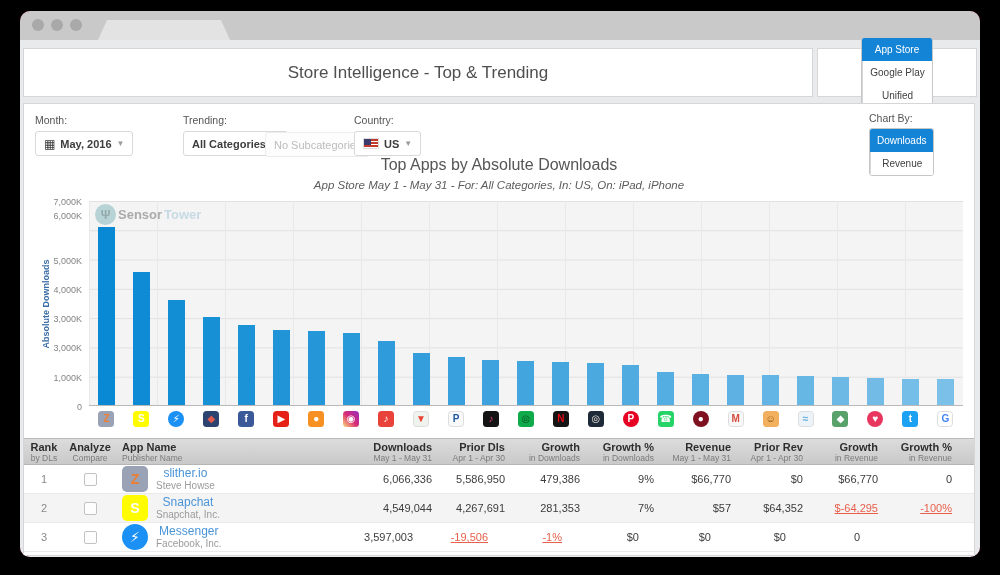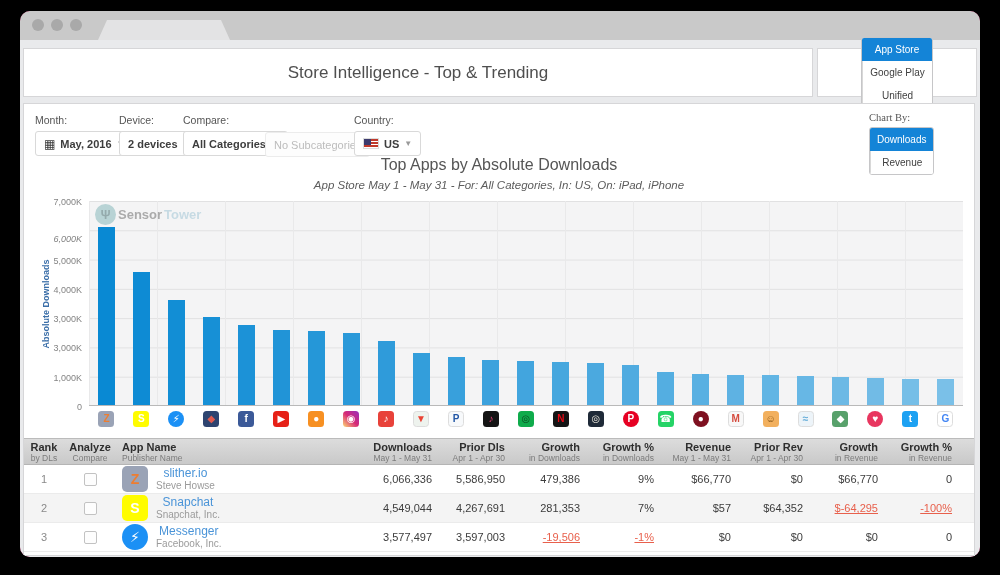--- a/index.html
+++ b/index.html
@@ -35,21 +35,21 @@
            background:#fff; border:1px solid #d9d9d9; border-radius:3px; font-size:11px;
            font-weight:bold; color:#3d3d3d; cursor:pointer; white-space:nowrap; }
   .fctrl .caret { color:#9a9a9a; font-size:8px; }
   .fctrl.disabled { border-color:#ececec; color:#bcbcbc; font-weight:normal; cursor:default; background:#fdfdfd; }
   .cal-icon { font-size:12px; color:#3a3a3a; line-height:1; }
   .flag { position:relative; width:16px; height:11px; display:inline-block;
           background:repeating-linear-gradient(to bottom,#c0392b 0 1.5px,#fff 1.5px 3px);
           border:1px solid #ddd; }
   .flag::before { content:""; position:absolute; left:0; top:0; width:7px; height:6px; background:#3c3b6e; }
   .chartby { position:absolute; left:845px; top:8px; }
-  .chartby .fg-label { margin-bottom:4px;font-family:Liberation Serif, serif; }
+  .chartby .fg-label { margin-bottom:4px; }
   
   .chart-title { position:absolute; left:0; top:52px; width:100%; text-align:center;
                  font-size:16px; color:#555; }
   .chart-subtitle { position:absolute; left:0; top:75px; width:100%; text-align:center;
                     font-size:11.5px; color:#5c5c5c;font-style:italic; }
   .yaxis-wrap { position:absolute; left:8px; top:97px; width:26px; height:205px;
                 display:flex; align-items:center; justify-content:center; }
   .yaxis-wrap span { transform:rotate(-90deg); white-space:nowrap; font-size:9px;
                      font-weight:bold; color:#3a6ea8; }
   .yticks { position:absolute; left:0; top:97px; width:60px; height:205px; }
@@ -131,29 +131,22 @@
     <div class="main-panel">
 
       <div class="fg" style="left:11px">
         <div class="fg-label">Month:</div>
         <div class="fctrl">
           <span class="cal-icon">▦</span>
           <span>May, 2016</span>
           <span class="caret">▼</span>
         </div>
       </div>
-      <div class="fg" style="left:95px">
-        <div class="fg-label">Device:</div>
-        <div class="fctrl">
-          <span>2 devices</span>
-          <span class="caret">▼</span>
-        </div>
-      </div>
       <div class="fg" style="left:159px">
-        <div class="fg-label">Compare:</div>
+        <div class="fg-label">Trending:</div>
         <div class="fctrl">
           <span>All Categories</span>
           <span class="caret">▼</span>
         </div>
       </div>
       <div class="fg" style="left:241px; padding-top:18px">
         <div class="fctrl disabled">
           <span>No Subcategories</span>
         </div>
       </div>
@@ -179,21 +172,21 @@
       <div class="yaxis-wrap">
         <span>Absolute Downloads</span>
       </div>
       <div class="yticks" id="yticks">
           <span style="top: 201px;">0</span>
           <span style="top: 171.714px;">1,000K</span>
           <span style="top: 142.429px;">3,000K</span>
           <span style="top: 113.143px;">3,000K</span>
           <span style="top: 83.8571px;">4,000K</span>
           <span style="top: 54.5714px;">5,000K</span>
-          <span style="top: 33px; font-style: italic;">6,000K</span>
+          <span style="top: 10px;">6,000K</span>
           <span style="top: -4px;">7,000K</span>
         </div>
       <div class="plot">
         <div class="watermark">
           <span class="wm-circle">Ψ</span>
           <span class="wm-bold">Sensor</span>
             <span class="wm-light">Tower</span>
         </div>
         <div class="bars" id="bars">
             <div class="bar-slot">
@@ -448,21 +441,20 @@
           <div class="cell c-an">
               <span class="checkbox"></span>
             </div>
           <div class="cell c-app">
             <span class="app-icon table-icon circle" style="background: rgb(27, 144, 245); color: rgb(255, 255, 255);">⚡</span>
             <span>
                 <div class="app-name">Messenger</div>
                   <div class="pub-name">Facebook, Inc.</div>
               </span>
           </div>
-          <div class="cell c-n1 num cell-num">3,577,497</div>
           <div class="cell c-n2 num cell-num">3,597,003</div>
           <div class="cell c-n3 num cell-num neg">-19,506</div>
           <div class="cell c-n4 num cell-num neg">-1%</div>
           <div class="cell c-n5 num cell-num">$0</div>
           <div class="cell c-n6 num cell-num">$0</div>
           <div class="cell c-n7 num cell-num">$0</div>
           <div class="cell c-n8 num cell-num">0</div>
         </div>
       </div>
 

